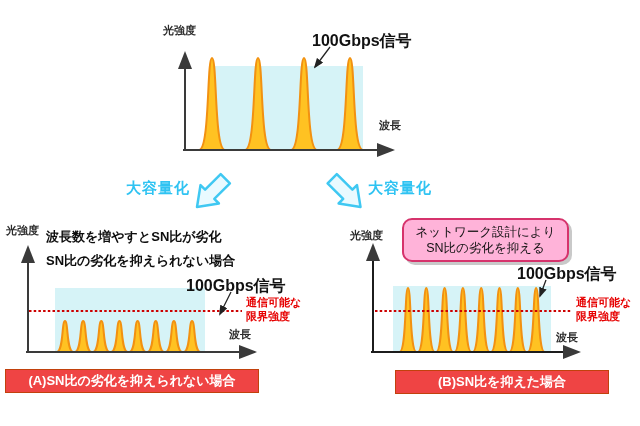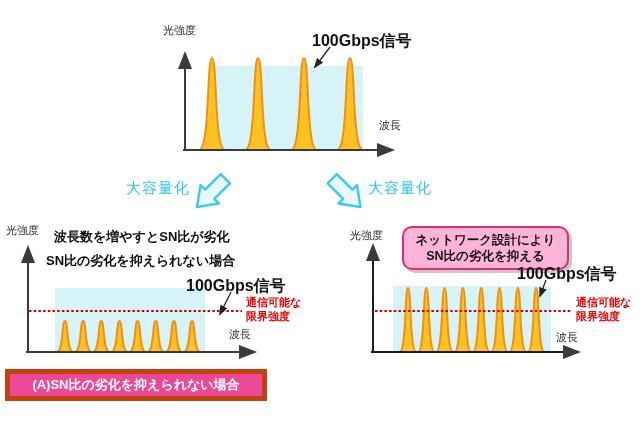--- a/index.html
+++ b/index.html
@@ -1,36 +1,36 @@
 <!DOCTYPE html>
 <html><head>
 <meta charset="utf-8">
 <style>
   html,body{margin:0;padding:0;background:#fff;}
   #canvas{
     position:relative;width:640px;height:426px;background:#ffffff;overflow:hidden;
     font-family:"Liberation Sans","DejaVu Sans",sans-serif;
   }
   .lbl{position:absolute;white-space:nowrap;color:#1d1d1d;}
-  .axis-lbl{font-size:11px;font-weight:normal;color:#2b2b2b;}
+  .axis-lbl{font-size:11px;font-weight:bold;color:#2b2b2b;}
   .sig-lbl{font-size:16px;font-weight:600;color:#111;}
   .note-line{font-size:13px;font-weight:bold;color:#0d0d0d;}
   .limit-lbl{font-size:11px;font-weight:bold;color:#e60000;line-height:13.5px;}
-  .cap-arrow-lbl{font-size:15px;font-weight:normal;color:#2fc3f2;letter-spacing:1px;}
+  .cap-arrow-lbl{font-size:15px;font-weight:bold;color:#2fc3f2;letter-spacing:1px;}
   .caption{
     position:absolute;height:22px;line-height:22px;text-align:center;
-    background:#ec4899;border:5px solid #c2410c;color:#ffffff;
+    background:#ef4444;border:1px solid #c2410c;color:#ffffff;
     font-size:13px;font-weight:bold;
   }
   .callout{
     position:absolute;left:402px;top:218px;width:163px;height:40px;
     background:#ffb3d9;border:2px solid #d6336c;border-radius:10px;
     box-shadow:3px 3px 0 #c9c9c9;
     display:flex;flex-direction:column;align-items:center;justify-content:center;
-    font-size:12.5px;font-weight:bold;color:#111;line-height:1.32;text-align:center;margin-top:8px;
+    font-size:12.5px;font-weight:normal;color:#111;line-height:1.32;text-align:center;
   }
   svg{position:absolute;left:0;top:0;}
 </style>
 </head>
 <body>
 
 <div id="canvas">
 
   <svg width="640" height="426" viewBox="0 0 640 426">
     <defs>
@@ -96,35 +96,36 @@
   </svg>
 
   <div class="lbl axis-lbl" style="left:163px;top:23px;">光強度</div>
   <div class="lbl axis-lbl" style="left:379px;top:118px;">波長</div>
   <div class="lbl sig-lbl" style="left:312px;top:31px;">100Gbps信号</div>
 
   <div class="lbl cap-arrow-lbl" style="left:126px;top:179px;">大容量化</div>
   <div class="lbl cap-arrow-lbl" style="left:368px;top:179px;">大容量化</div>
 
   <div class="lbl axis-lbl" style="left:6px;top:223px;">光強度</div>
-  <div class="lbl note-line" style="left:54px;top:228px;">波長数を増やすとSN比が劣化</div>
+  <div class="lbl note-line" style="left:46px;top:228px;">波長数を増やすとSN比が劣化</div>
   <div class="lbl note-line" style="left:46px;top:252px;">SN比の劣化を抑えられない場合</div>
   <div class="lbl sig-lbl" style="left:186px;top:276px;">100Gbps信号</div>
   <div class="lbl limit-lbl" style="left:246px;top:296px;">
     <span>通信可能な</span><br>
     <span>限界強度</span>
   </div>
   <div class="lbl axis-lbl" style="left:229px;top:327px;">波長</div>
   <div class="caption" style="left:5px;top:369px;width:252px;">(A)SN比の劣化を抑えられない場合</div>
 
   <div class="lbl axis-lbl" style="left:350px;top:228px;">光強度</div>
   <div class="callout">
     <span>ネットワーク設計により</span>
     <span>SN比の劣化を抑える</span>
   </div>
   <div class="lbl sig-lbl" style="left:517px;top:264px;">100Gbps信号</div>
   <div class="lbl limit-lbl" style="left:576px;top:296px;">
     <span>通信可能な</span><br>
     <span>限界強度</span>
   </div>
   <div class="lbl axis-lbl" style="left:556px;top:330px;">波長</div>
+  <div class="caption" style="left:395px;top:370px;width:212px;">(B)SN比を抑えた場合</div>
 
 </div>
 
 </body></html>

